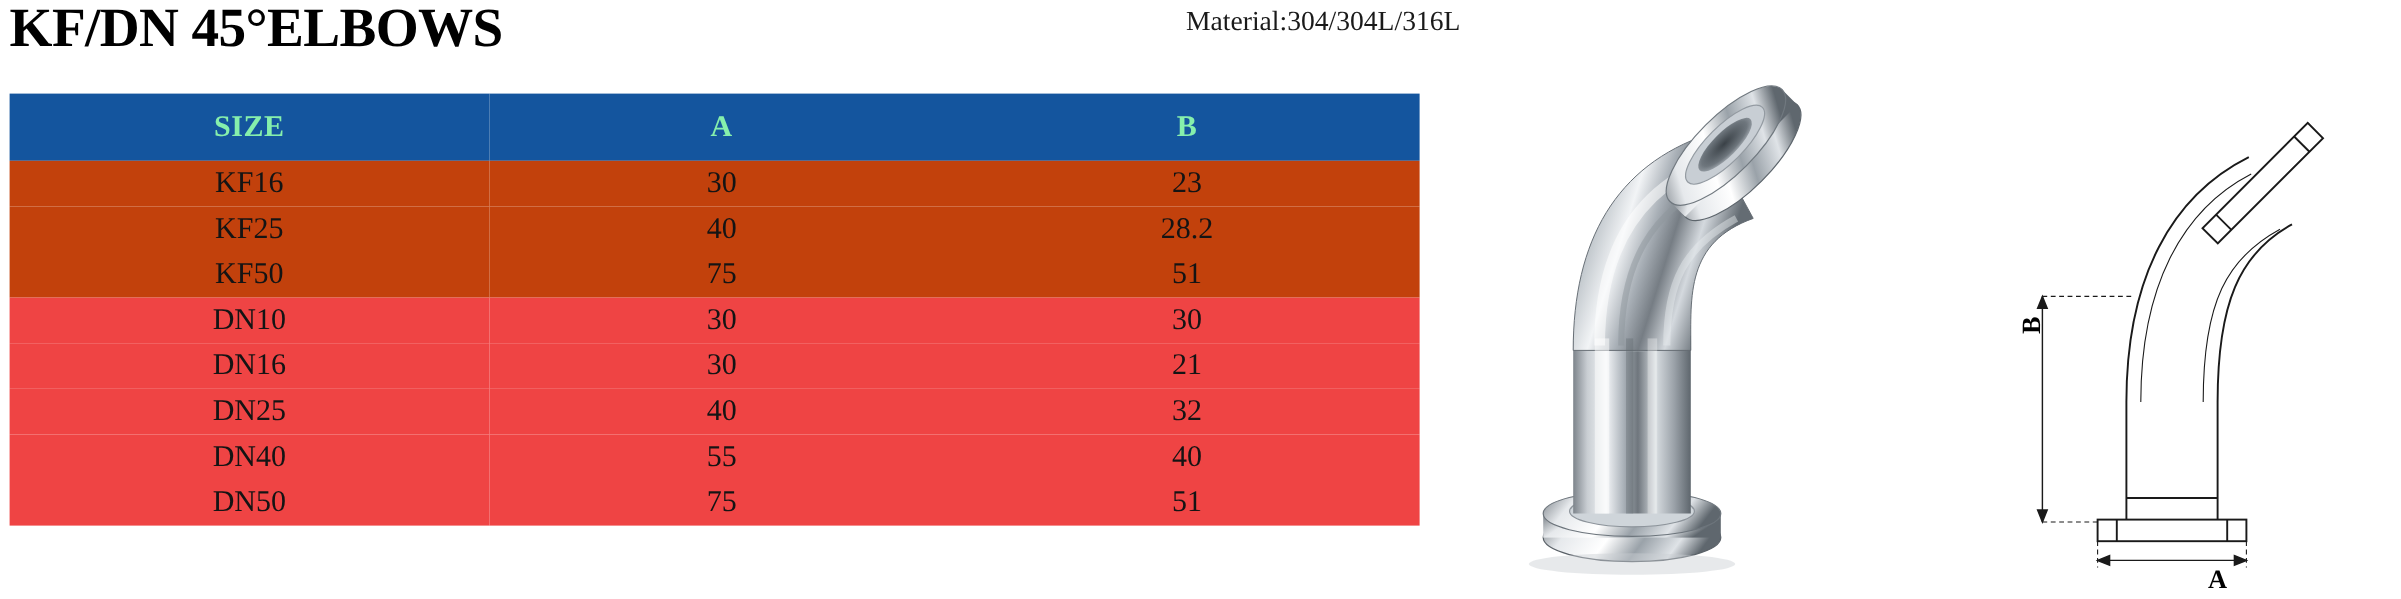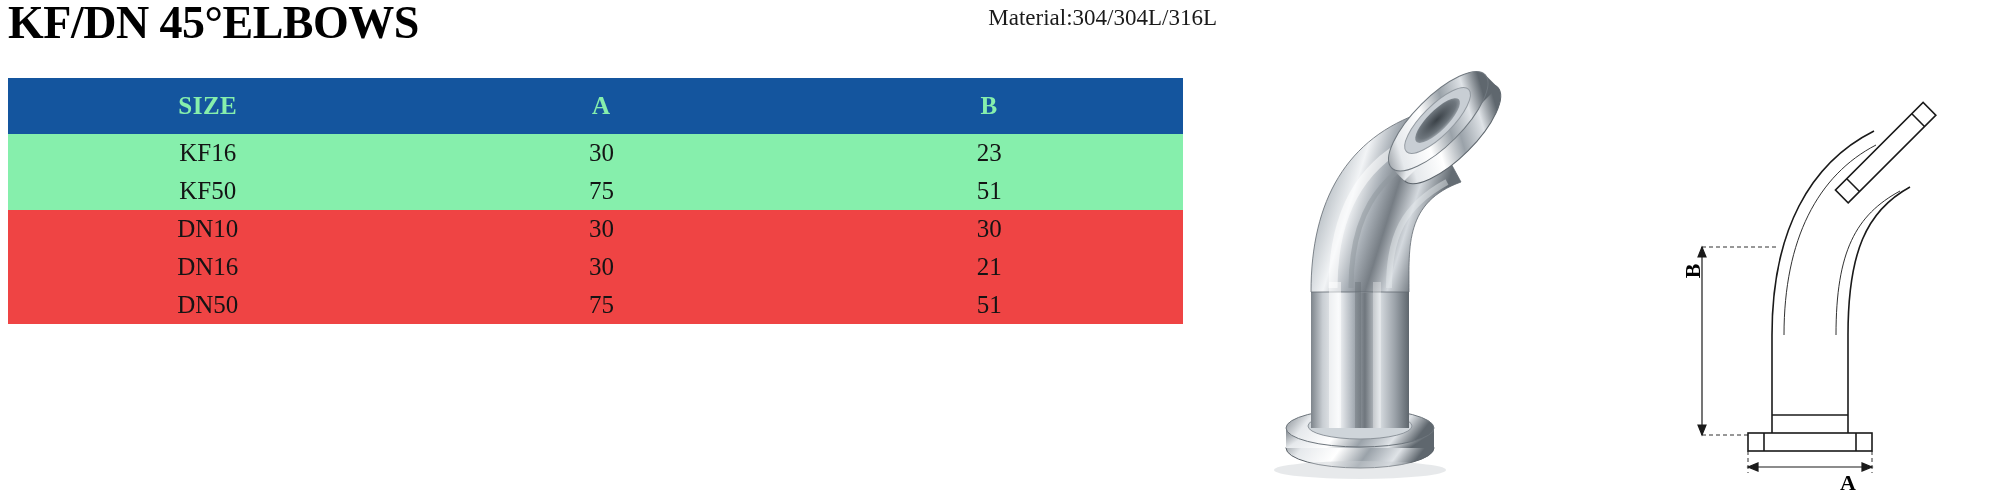--- a/index.html
+++ b/index.html
@@ -70,21 +70,21 @@
   table.spec td {
     font-size: 25px;
     text-align: center;
     height: 36px;
     color: #141414;
   }
   table.spec col.c1 { width: 34%; }
   table.spec col.c2 { width: 33%; }
   table.spec col.c3 { width: 33%; }
 
-  tr.kf td { background: #86efac; margin-left: 28px; }
+  tr.kf td { background: #c2410c; margin-left: 28px; }
   tr.dn td { background: #ef4444; }
 
   
   .photo {
     position: absolute;
     left: 1255px;
     top: 30px;
     width: 330px;
     height: 460px;
   }
@@ -141,33 +141,48 @@
           <th>B</th>
         </tr>
       </thead>
       <tbody>
         <tr class="kf">
           <td>KF16</td>
           <td>30</td>
           <td>23</td>
         </tr>
         <tr class="kf">
+          <td>KF25</td>
+          <td>40</td>
+          <td>28.2</td>
+        </tr>
+        <tr class="kf">
           <td>KF50</td>
           <td>75</td>
           <td>51</td>
         </tr>
         <tr class="dn">
           <td>DN10</td>
           <td>30</td>
           <td>30</td>
         </tr>
         <tr class="dn">
           <td>DN16</td>
           <td>30</td>
           <td>21</td>
+        </tr>
+        <tr class="dn">
+          <td>DN25</td>
+          <td>40</td>
+          <td>32</td>
+        </tr>
+        <tr class="dn">
+          <td>DN40</td>
+          <td>55</td>
+          <td>40</td>
         </tr>
         <tr class="dn">
           <td>DN50</td>
           <td>75</td>
           <td>51</td>
         </tr>
       </tbody>
     </table>
   </div>
 

